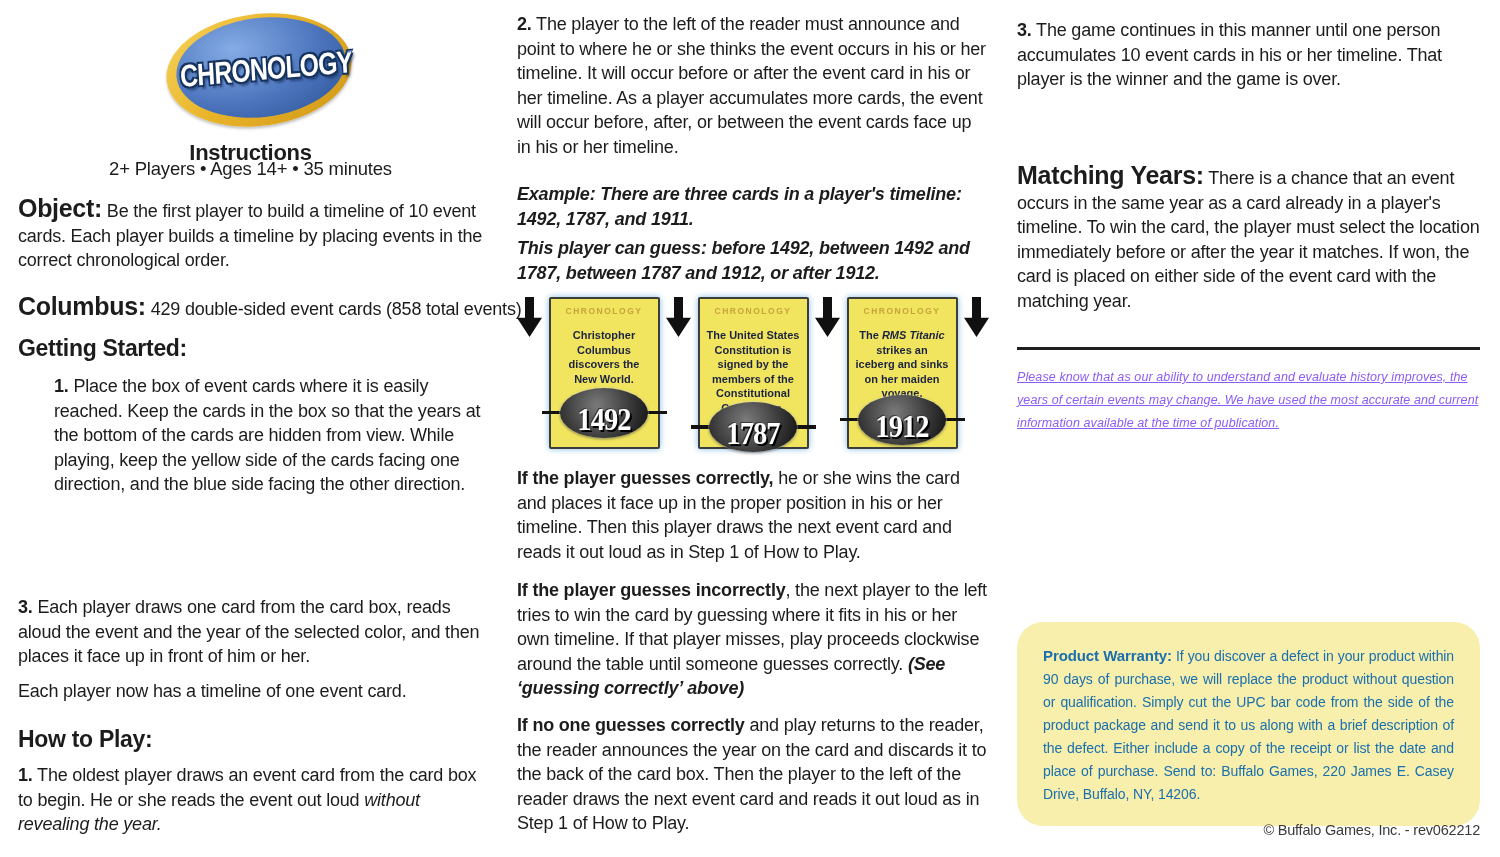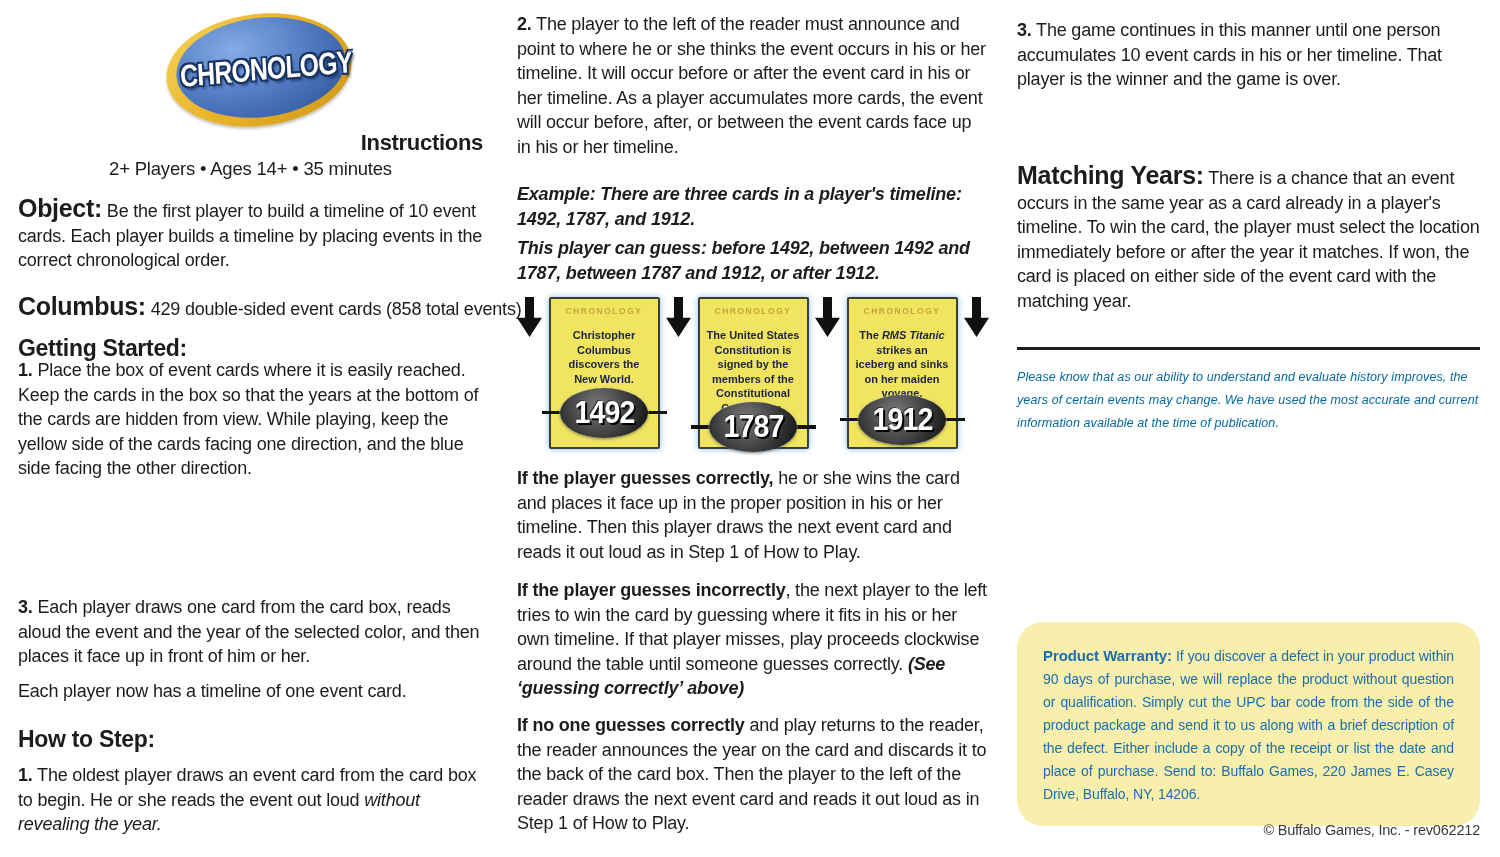--- a/index.html
+++ b/index.html
@@ -52,74 +52,74 @@
     letter-spacing:1.5px; color:#c8a43c; }
   .card-event { flex:1; margin-top:12px; padding:0 7px; text-align:center;
     font-size:11px; line-height:14.5px; font-weight:bold; color:#1c2340; }
   .card-yeararea { position:relative; height:54px; margin-bottom:8px; }
   .card-line { position:absolute; left:-9px; right:-9px; top:50%; margin-top:-2px;
     height:3.5px; background:#121212; }
   .card-oval { position:absolute; left:50%; top:50%; transform:translate(-50%,-50%);
     width:88px; height:50px; border-radius:50%;
     background:radial-gradient(circle at 42% 35%, #7a7a7a 0%, #3a3a3a 55%, #0c0c0c 100%);
     box-shadow:0 1px 3px rgba(0,0,0,0.5), 0 0 0 1px rgba(255,255,255,0.35);
-    display:flex; align-items:center; justify-content:center; }
+    display:flex; align-items:flex-end; justify-content:center;font-family:Liberation Serif, serif; }
   .card-year { font-size:31px; font-weight:bold; color:#ffffff; transform:scaleX(0.92);
     letter-spacing:-1px; text-shadow:2px 2px 0 #000, -1px -1px 0 #3a3a3a; }
 
   
   .divider { height:3px; background:#1f1f1f; }
-  .disclaimer { font-size:12.5px; line-height:23px; font-style:italic; color:#0369a1;
-    letter-spacing:0.1px; }
+  .disclaimer { font-size:12.5px; line-height:23px; font-style:italic; color:#8b5cf6;
+    letter-spacing:0.1px;text-decoration:underline; }
   .warranty { background:#f8efad; border-radius:26px; padding:22px 26px 20px 26px;
     color:#1a6fae; }
   .warranty p { font-size:14px; line-height:23px; text-align:justify; letter-spacing:-0.1px; }
   .warranty .lbl-w { font-weight:bold; font-size:15px; }
   .footer { text-align:right; font-size:14.5px; color:#3a3a3a; letter-spacing:-0.2px; }
 </style>
 </head>
 <body>
 
 <div class="page">
 
   <div class="col col-left">
 
     <div class="logo">
       <div class="logo-gold"></div>
       <div class="logo-blue"></div>
       <div class="logo-text">CHRONOLOGY</div>
       <div class="logo-tm">™</div>
     </div>
 
-    <div class="abs instr-title" style="top:130px;text-align:right;">Instructions</div>
+    <div class="abs instr-title" style="top:140px;">Instructions</div>
     <div class="abs tagline" style="top:158px;">2+ Players • Ages 14+ • 35 minutes</div>
 
     <p class="abs body" style="top:196px;"><span class="lbl">Object:</span> <span>Be the first player to build a timeline of 10 event cards. Each player builds a timeline by placing events in the correct chronological order.</span></p>
 
     <p class="abs body" style="top:294px; white-space:nowrap;"><span class="lbl">Columbus:</span> <span>429 double-sided event cards (858 total events)</span></p>
 
     <h2 class="abs sec" style="top:335px;">Getting Started:</h2>
 
-    <p class="abs body" style="top:358px;"><span class="b">1.</span> <span>Place the box of event cards where it is easily reached. Keep the cards in the box so that the years at the bottom of the cards are hidden from view. While playing, keep the yellow side of the cards facing one direction, and the blue side facing the other direction.</span></p>
+    <p class="abs body" style="top:374px;margin-left:36px;"><span class="b">1.</span> <span>Place the box of event cards where it is easily reached. Keep the cards in the box so that the years at the bottom of the cards are hidden from view. While playing, keep the yellow side of the cards facing one direction, and the blue side facing the other direction.</span></p>
 
 
     <p class="abs body" style="top:595px;"><span class="b">3.</span> <span>Each player draws one card from the card box, reads aloud the event and the year of the selected color, and then places it face up in front of him or her.</span></p>
 
     <p class="abs body" style="top:679px;">Each player now has a timeline of one event card.</p>
 
-    <h2 class="abs sec" style="top:726px;">How to Step:</h2>
+    <h2 class="abs sec" style="top:726px;">How to Play:</h2>
 
     <p class="abs body" style="top:763px;"><span class="b">1.</span> <span>The oldest player draws an event card from the card box to begin. He or she reads the event out loud </span><span class="i">without revealing the year.</span></p>
   </div>
 
   <div class="col col-mid">
 
     <p class="abs body" style="top:12px;"><span class="b">2.</span> <span>The player to the left of the reader must announce and point to where he or she thinks the event occurs in his or her timeline. It will occur before or after the event card in his or her timeline. As a player accumulates more cards, the event will occur before, after, or between the event cards face up in his or her timeline.</span></p>
 
-    <p class="abs ex" style="top:182px;">Example: There are three cards in a player's timeline: 1492, 1787, and 1912.</p>
+    <p class="abs ex" style="top:182px;">Example: There are three cards in a player's timeline: 1492, 1787, and 1911.</p>
 
     <p class="abs ex" style="top:236px;">This player can guess: before 1492, between 1492 and 1787, between 1787 and 1912, or after 1912.</p>
 
     <div class="abs cards-row" style="top:292px;">
       <div class="dn-arrow"></div>
 
       <div class="card">
         <div class="card-brand">CHRONOLOGY</div>
         <div class="card-event"><span>Christopher Columbus discovers the New World.</span><span class="i"></span><span></span></div>
         <div class="card-yeararea">

